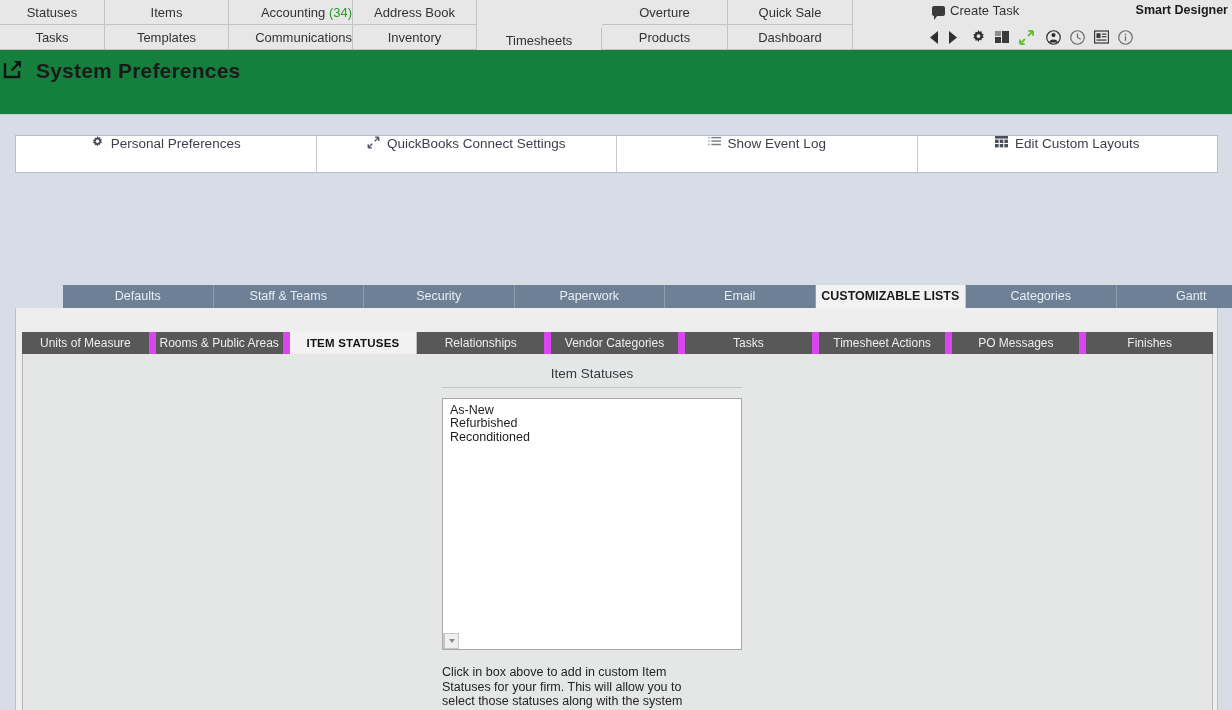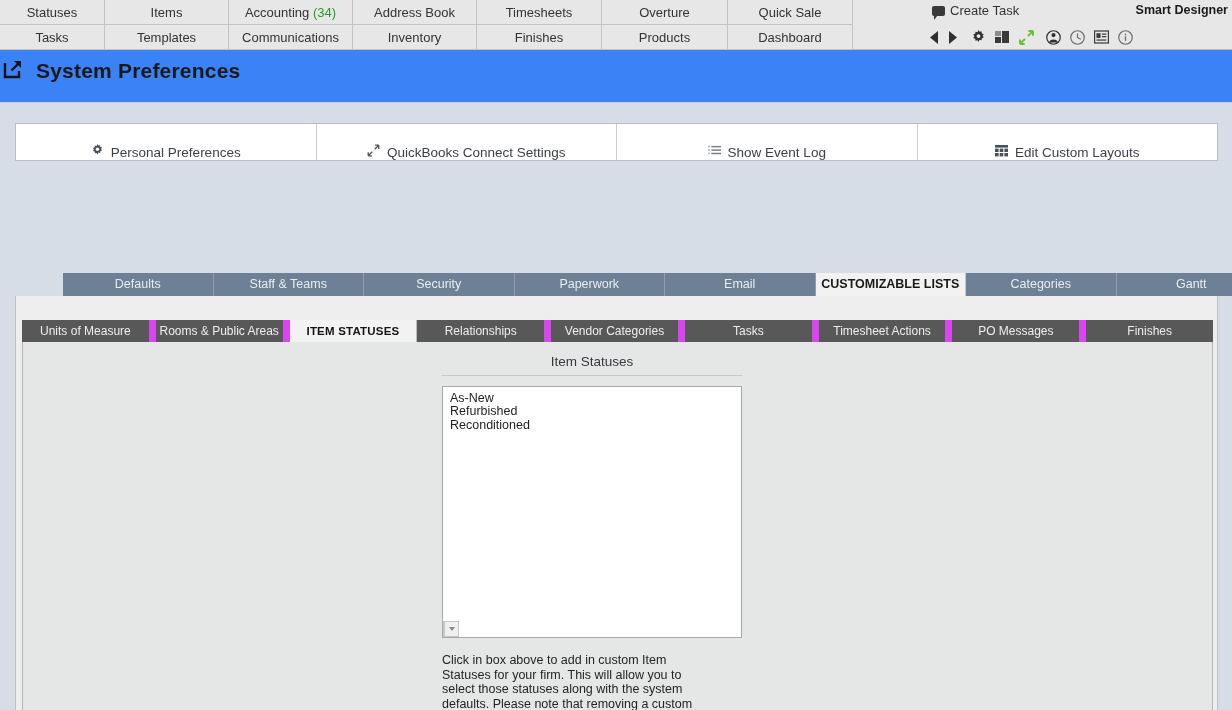--- a/index.html
+++ b/index.html
@@ -38,23 +38,23 @@
     border-right: 1px solid #c3c3c3;
     border-bottom: 1px solid #c3c3c3;
     background: #e7e7e7;
     box-sizing: border-box;
     white-space: nowrap;
     overflow: hidden;
     cursor: pointer;
   }
   .nav-cell.w1 { flex: 0 0 105px; }
   .nav-cell.w2 { flex: 0 0 124px; }
-  .nav-cell.w3 { flex: 0 0 124px; }
+  .nav-cell.w3 { flex: 0 0 124px; text-align: right; }
   .nav-cell.w4 { flex: 0 0 124px; }
-  .nav-cell.w5 { flex: 0 0 125px; }
+  .nav-cell.w5 { flex: 0 0 125px; margin-top: 28px; }
   .nav-cell.w6 { flex: 0 0 126px; }
   .nav-cell.w7 { flex: 0 0 125px; }
   .nav-badge { color: #2a9a2a; }
 
   #nav-right {
     position: absolute;
     left: 854px;
     top: 0;
     width: 378px;
     height: 50px;
@@ -99,22 +99,22 @@
     height: 24px;
     display: flex;
     align-items: center;
     gap: 9px;
   }
   #icon-row .ic { cursor: pointer; display:flex; align-items:center; }
 
   
   #page-title-bar {
     width: 1232px;
-    height: 53px;
-    background: #3b82f6;
+    height: 65px;
+    background: #15803d;
     position: relative;
     border-bottom: 1px solid #c8ced6;
     box-sizing: border-box;
   }
   #popout-icon {
     position: absolute;
     left: 2px; top: 10px;
     width: 20px; height: 20px;
   }
   #page-title {
@@ -145,21 +145,21 @@
     width: 1203px;
     height: 38px;
     display: flex;
     background: #ffffff;
     border: 1px solid #b7bec7;
     box-sizing: border-box;
   }
   .pref-btn {
     flex: 1 1 0;
     display: flex;
-    align-items: flex-end;
+    align-items: flex-start;
     justify-content: center;
     font-size: 13.5px;
     color: #3b3f49;
     border-right: 1px solid #c8ccd2;
     cursor: pointer;
     background: #ffffff;
     box-sizing: border-box;
     gap: 7px;
     white-space: nowrap;
   }

